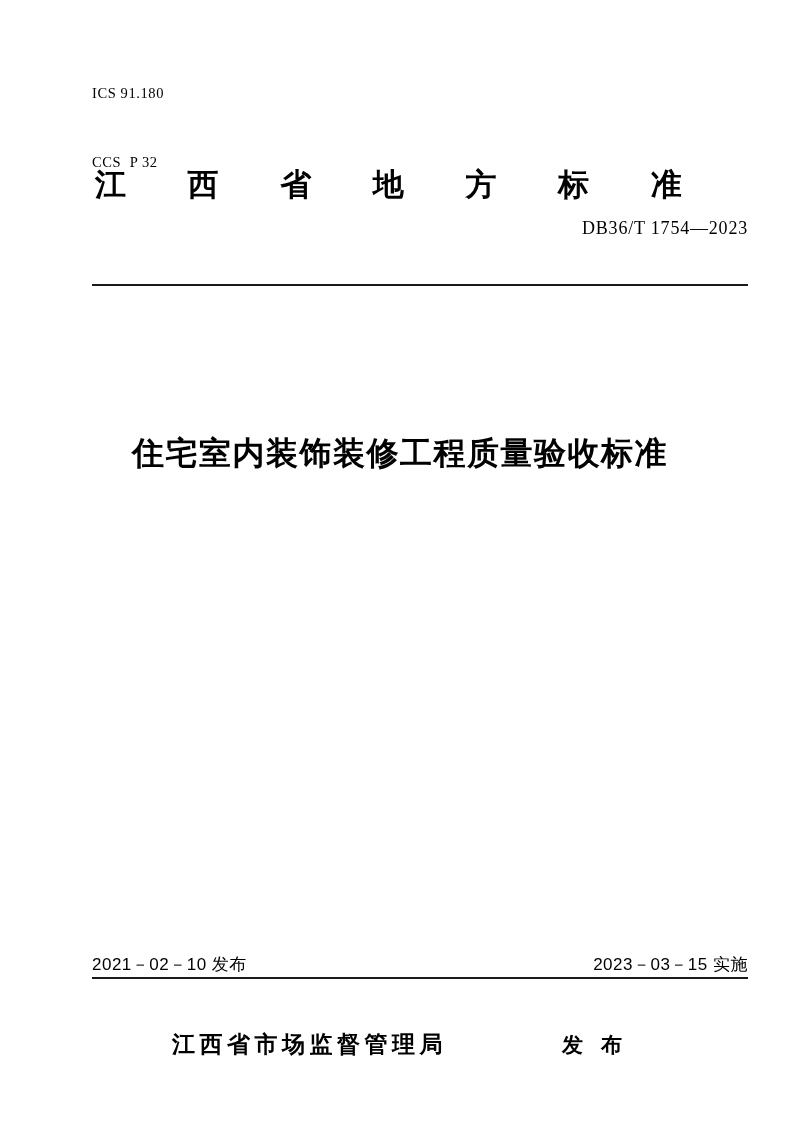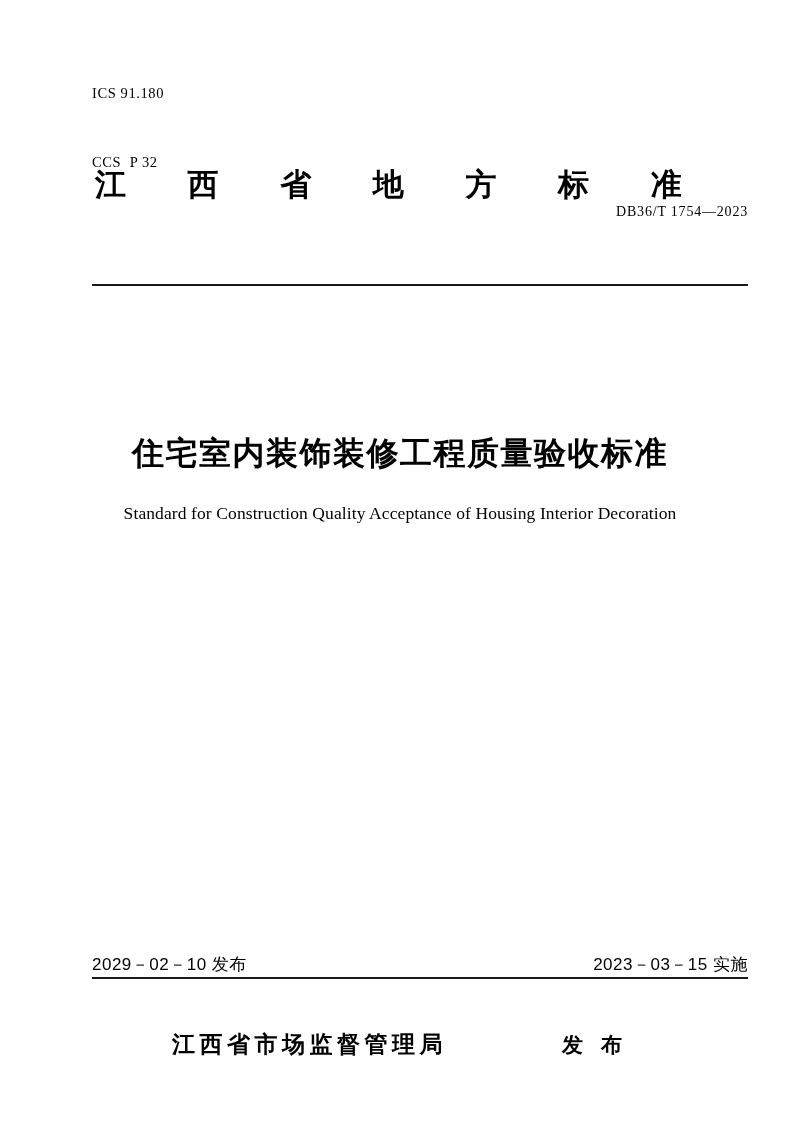--- a/index.html
+++ b/index.html
@@ -63,23 +63,23 @@
     font-weight: bold;
     letter-spacing: 26.5px;
     white-space: nowrap;
     margin-top: 16px;
   }
 
   
   .std-number {
     position: absolute;
     right: 52px;
-    top: 204px;
+    top: 218px;
     font-family: "Liberation Serif", serif;
-    font-size: 14px;
+    font-size: 18px;
     letter-spacing: 0.8px;
     white-space: nowrap;
   }
 
   
   .rule-top {
     position: absolute;
     left: 92px;
     top: 284px;
     width: 656px;
@@ -170,23 +170,22 @@
   </div>
 
 
   <div class="std-line">江 西 省 地 方 标 准</div>
 
   <div class="std-number">DB36/T 1754—2023</div>
 
   <div class="rule-top"></div>
 
   <div class="title-cn">住宅室内装饰装修工程质量验收标准</div>
-  <div class="title-en">Standard for Construction Quality Acceptance of Housing Interior Decoration</div>
 
-  <div class="date-issue">2029－02－10 发布</div>
+  <div class="date-issue">2021－02－10 发布</div>
   <div class="date-effective">2023－03－15 实施</div>
 
   <div class="rule-bottom"></div>
 
   <div class="issuer-row">
     <span class="issuer-name">江西省市场监督管理局</span>
     <span class="issuer-action">发 布</span>
   </div>
 
 </div>

